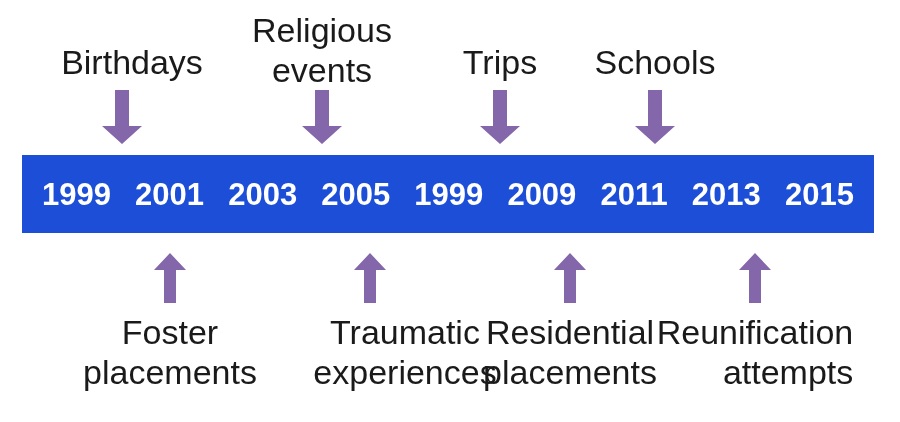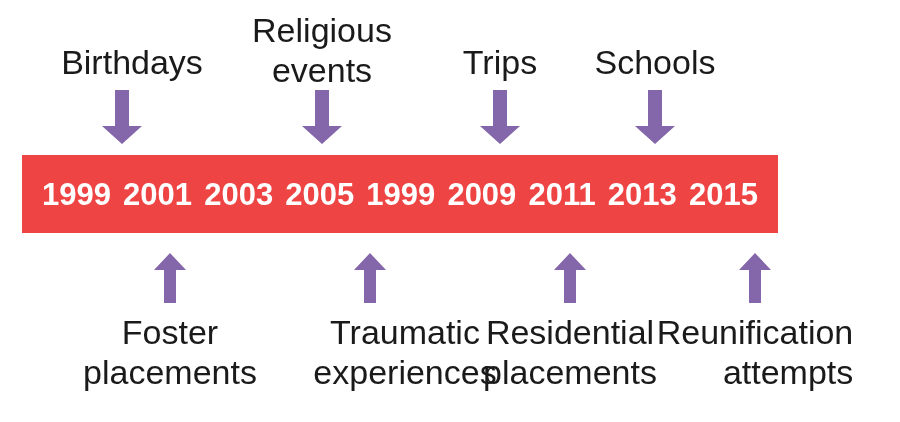--- a/index.html
+++ b/index.html
@@ -16,23 +16,23 @@
     height: 422px;
     background: #ffffff;
     overflow: hidden;
   }
 
   
   .timeline-bar {
     position: absolute;
     left: 22px;
     top: 155px;
-    width: 756px;
+    width: 852px;
     height: 78px;
-    background: #ef4444;
+    background: #1d4ed8;
     display: flex;
     align-items: center;
     justify-content: center;
   }
   .year-list {
     display: flex;
     align-items: center;
     width: 100%;
     padding: 0 20px;
     box-sizing: border-box;

